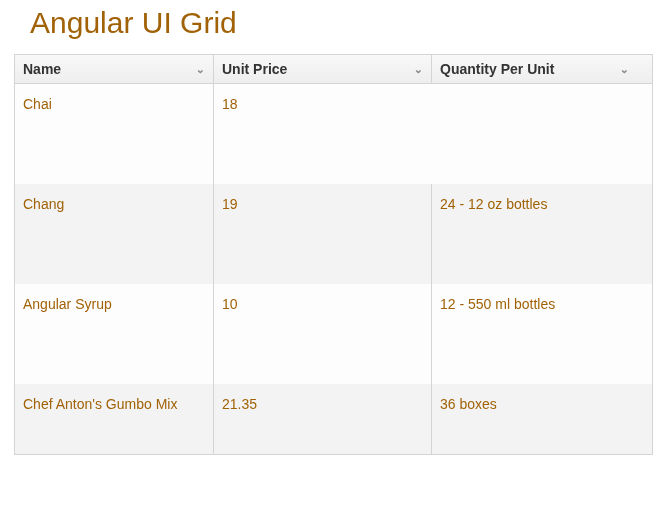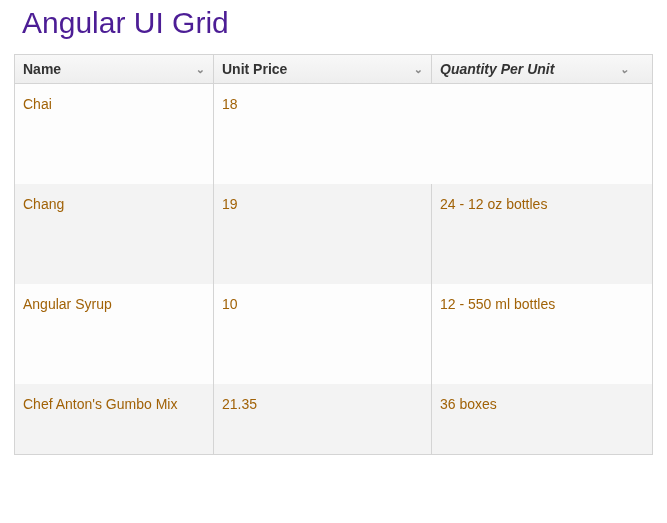--- a/index.html
+++ b/index.html
@@ -6,22 +6,22 @@
   body {
     font-family: "Helvetica Neue", Helvetica, Arial, sans-serif;
     color: #333;
     font-size: 14px;
     padding: 0 14px;
     width: 667px;
   }
   h2.title {
     font-size: 30px;
     font-weight: 500;
-    margin: 6px 0 14px 8px;
-    color: #4c1d95;
+    margin: 6px 0 14px 16px;
+    color: #a16207;
   }
   .grid {
     border: 1px solid #d4d4d4;
     height: 401px;
     position: relative;
     display: flex;
     flex-direction: column;
   }
   .grid-header {
     display: flex;
@@ -32,21 +32,21 @@
   .grid-header-cell {
     position: relative;
     padding: 6px 8px;
     border-right: 1px solid #d4d4d4;
     font-weight: 700;
     color: #333;
     white-space: nowrap;
     overflow: hidden;
     text-overflow: ellipsis;
   }
-  .grid-header-cell:last-child { border-right: none; font-style: italic; }
+  .grid-header-cell:last-child { border-right: none; }
   .col0 { width: 199px; }
   .col1 { width: 218px; }
   .col2 { width: 205px; }
   .sort-arrow {
     position: absolute;
     right: 8px;
     top: 9px;
     color: #888;
     font-size: 11px;
     line-height: 1;

